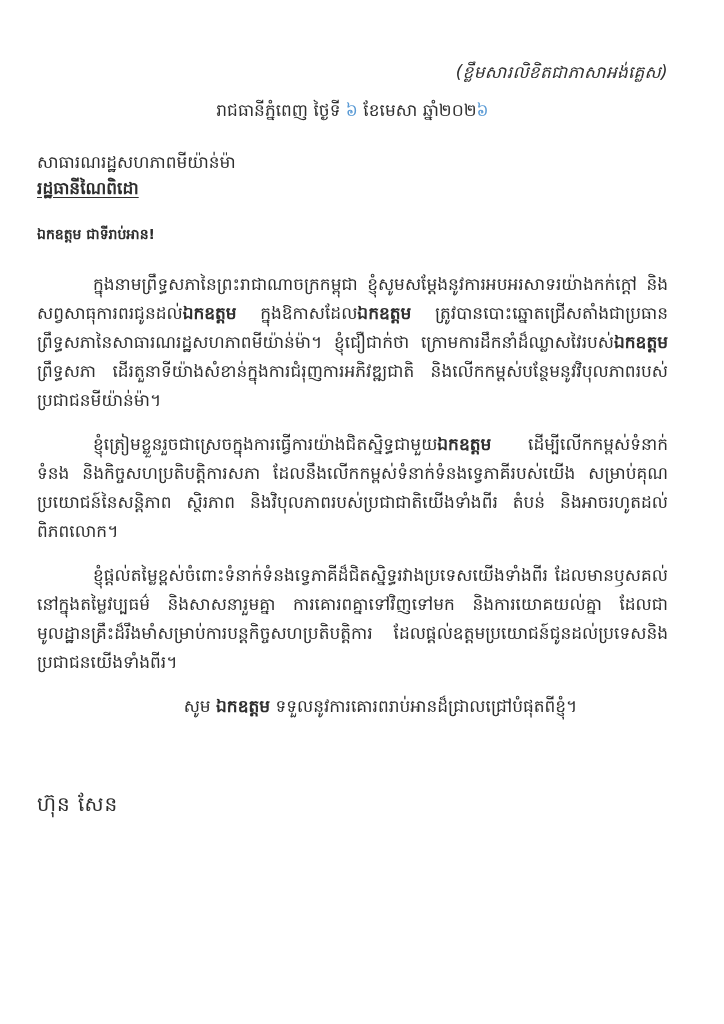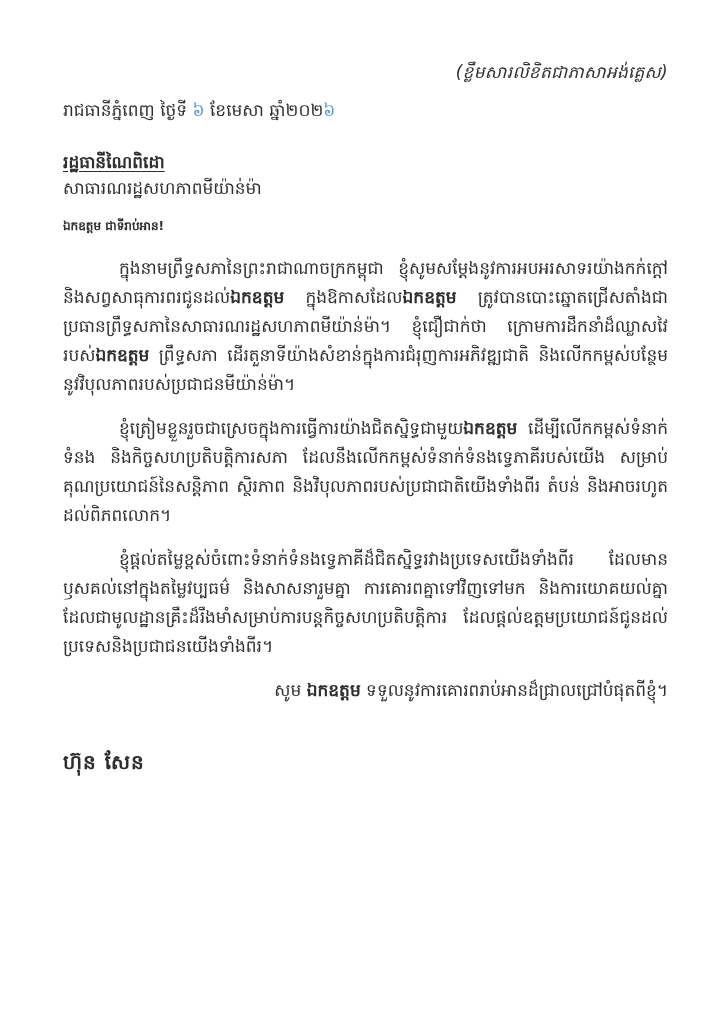--- a/index.html
+++ b/index.html
@@ -7,76 +7,76 @@
   body {
     width: 724px; height: 1024px;
     font-family: "DejaVu Sans", "Liberation Sans", sans-serif;
     color: #2e2e2e;
     position: relative;
     overflow: hidden;
   }
   .page {
     width: 724px; height: 756px;
     background: #ffffff;
-    padding: 60px 56px 0 63px;
+    padding: 60px 56px 0 37px;
   }
   .header-note {
     text-align: right;
     font-style: italic;
     font-size: 17px;
     line-height: 1.5;
     letter-spacing: 0.3px;
   }
   .dateline {
-    text-align: left;
+    text-align: center;
     font-size: 17px;
     line-height: 1.6;
     margin-top: 11px;
   }
   .blue-digit { color: #5b9bd5; }
   .recipient { margin-top: 25px; font-size: 17px; line-height: 26px; }
   .recipient .name { font-weight: bold; }
   .recipient .capital {
     font-weight: bold;
     text-decoration: underline;
     text-underline-offset: 3px;
     display: inline-block;
   }
-  .salutation { margin-top: 17px; font-weight: bold; font-size: 12px; }
-  .body-text { margin-top: 18px; }
+  .salutation { margin-top: 24px; font-weight: bold; font-size: 14px; }
+  .body-text { margin-top: 24px; }
   .body-text p {
     font-size: 17px;
     line-height: 29px;
     text-align: justify;
     text-indent: 56px;
     margin-bottom: 15px;
   }
-  .body-text p.closing { text-align: right; margin-bottom: 0; }
+  .body-text p.closing { text-align: center; margin-bottom: 0; }
   .b { font-weight: bold; }
   .signature {
-    margin-top: 44px;
-    font-weight: bold;
+    margin-top: 70px;
+    font-weight: normal;
     font-size: 20px;
     letter-spacing: 1px;
   }
 </style>
 </head>
 <body>
 
 <div class="page">
 
   <div class="header-note">(ខ្លឹមសារលិខិតជាភាសាអង់គ្លេស)</div>
 
   <div class="dateline">
     <span>រាជធានីភ្នំពេញ ថ្ងៃទី </span><span class="blue-digit">៦</span><span> ខែមេសា ឆ្នាំ២០២</span><span class="blue-digit">៦</span>
   </div>
 
   <div class="recipient">
+    <div>សាធារណរដ្ឋសហភាពមីយ៉ាន់ម៉ា</div>
     <div><span class="capital">រដ្ឋធានីណៃពិដោ</span></div>
-    <div>សាធារណរដ្ឋសហភាពមីយ៉ាន់ម៉ា</div>
   </div>
 
   <div class="salutation">ឯកឧត្តម ជាទីរាប់អាន!</div>
 
   <div class="body-text">
     <p><span>ក្នុងនាមព្រឹទ្ធសភានៃព្រះរាជាណាចក្រកម្ពុជា ខ្ញុំសូមសម្ដែងនូវការអបអរសាទរយ៉ាងកក់ក្ដៅ និងសព្វសាធុការពរជូនដល់</span><span class="b">ឯកឧត្តម</span><span> ក្នុងឱកាសដែល</span><span class="b">ឯកឧត្តម</span><span> ត្រូវបានបោះឆ្នោតជ្រើសតាំងជាប្រធានព្រឹទ្ធសភានៃសាធារណរដ្ឋសហភាពមីយ៉ាន់ម៉ា។ ខ្ញុំជឿជាក់ថា ក្រោមការដឹកនាំដ៏ឈ្លាសវៃរបស់</span><span class="b">ឯកឧត្តម</span><span> ព្រឹទ្ធសភា ដើរតួនាទីយ៉ាងសំខាន់ក្នុងការជំរុញការអភិវឌ្ឍជាតិ និងលើកកម្ពស់បន្ថែមនូវវិបុលភាពរបស់ប្រជាជនមីយ៉ាន់ម៉ា។</span></p>
     <p><span>ខ្ញុំត្រៀមខ្លួនរួចជាស្រេចក្នុងការធ្វើការយ៉ាងជិតស្និទ្ធជាមួយ</span><span class="b">ឯកឧត្តម</span><span> ដើម្បីលើកកម្ពស់ទំនាក់ទំនង និងកិច្ចសហប្រតិបត្តិការសភា ដែលនឹងលើកកម្ពស់ទំនាក់ទំនងទ្វេភាគីរបស់យើង សម្រាប់គុណប្រយោជន៍នៃសន្តិភាព ស្ថិរភាព និងវិបុលភាពរបស់ប្រជាជាតិយើងទាំងពីរ តំបន់ និងអាចរហូតដល់ពិភពលោក។</span></p>
     <p><span>ខ្ញុំផ្ដល់តម្លៃខ្ពស់ចំពោះទំនាក់ទំនងទ្វេភាគីដ៏ជិតស្និទ្ធរវាងប្រទេសយើងទាំងពីរ ដែលមានឫសគល់នៅក្នុងតម្លៃវប្បធម៌ និងសាសនារួមគ្នា ការគោរពគ្នាទៅវិញទៅមក និងការយោគយល់គ្នា ដែលជាមូលដ្ឋានគ្រឹះដ៏រឹងមាំសម្រាប់ការបន្តកិច្ចសហប្រតិបត្តិការ ដែលផ្ដល់ឧត្តមប្រយោជន៍ជូនដល់ប្រទេសនិងប្រជាជនយើងទាំងពីរ។</span></p>
     <p class="closing"><span>សូម </span><span class="b">ឯកឧត្តម</span><span> ទទួលនូវការគោរពរាប់អានដ៏ជ្រាលជ្រៅបំផុតពីខ្ញុំ។</span></p>
   </div>

